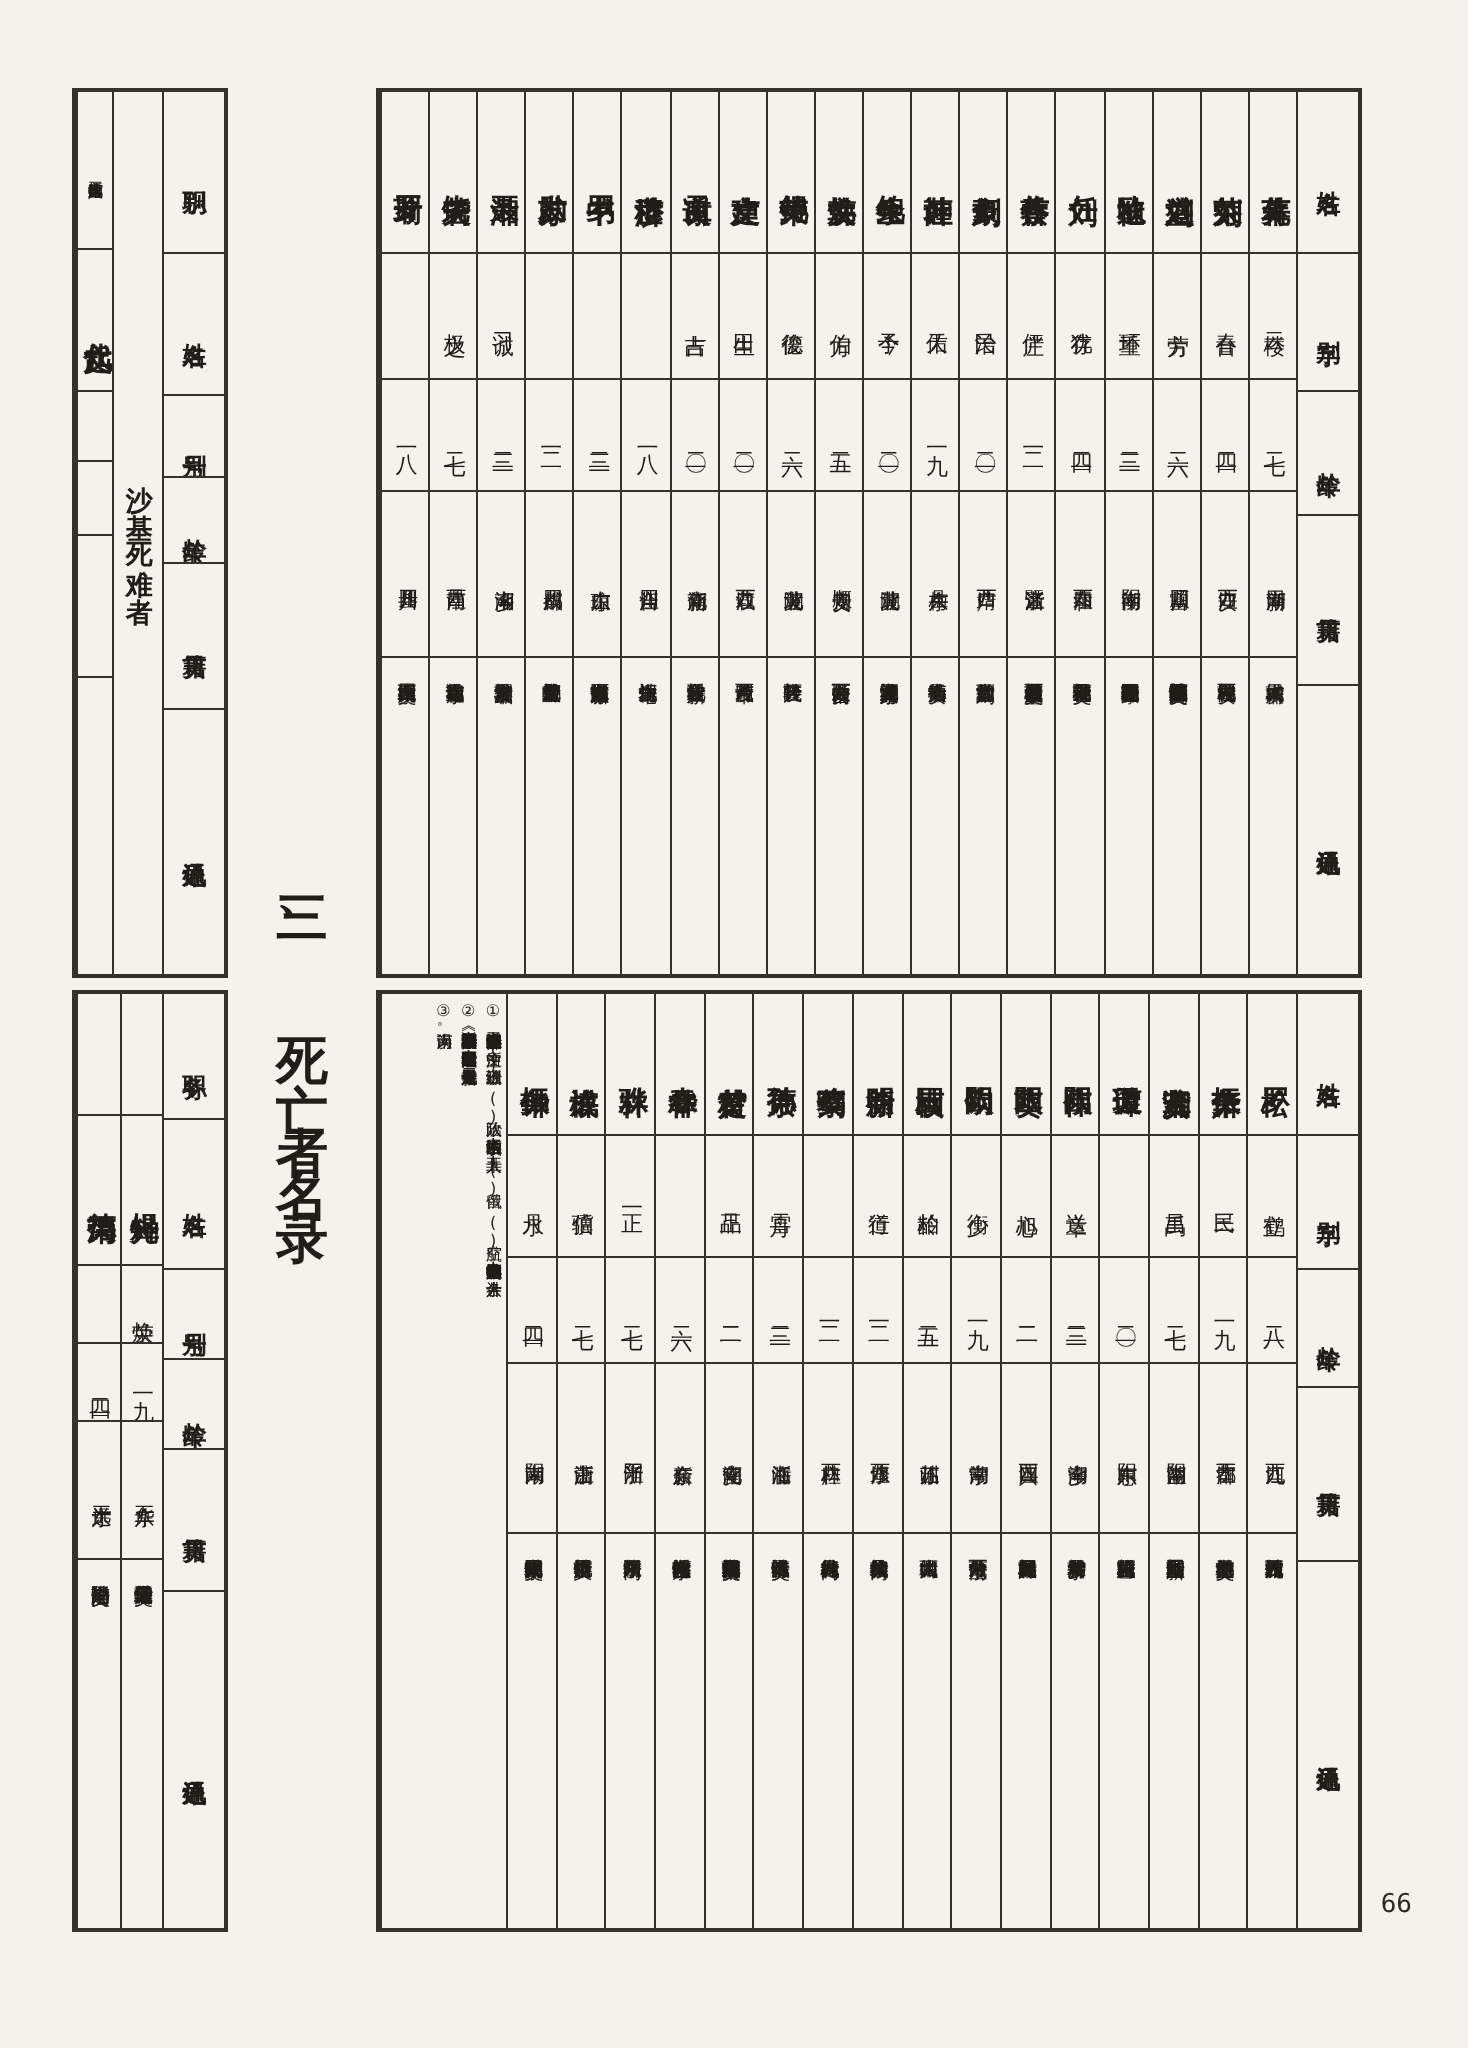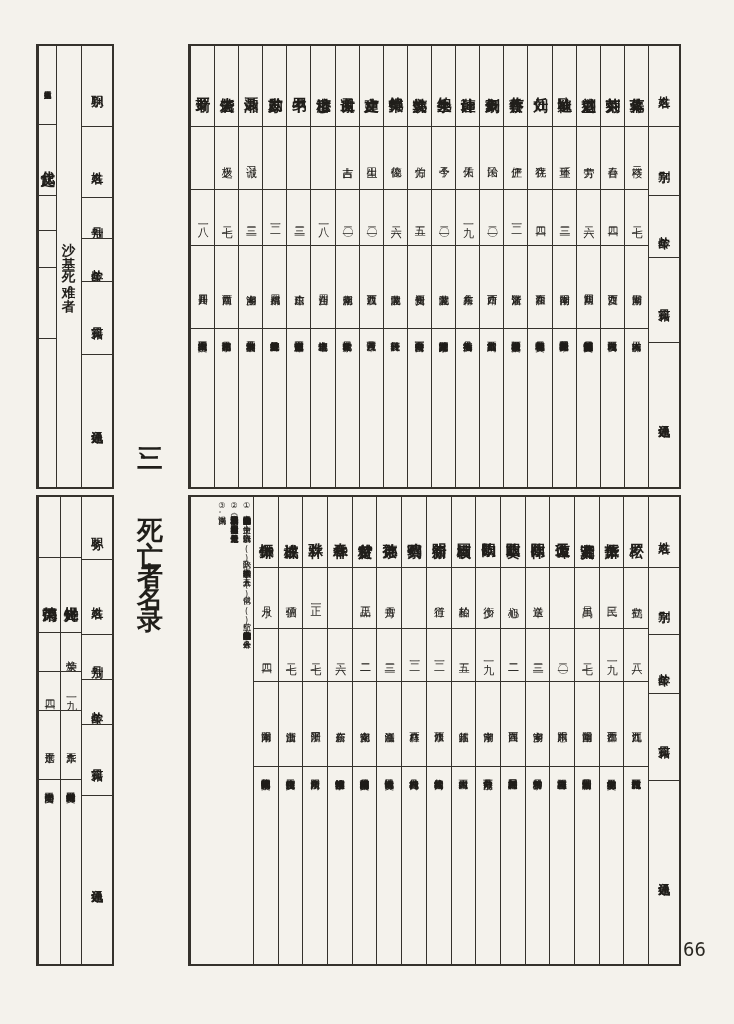--- a/index.html
+++ b/index.html
@@ -39,21 +39,21 @@
   .catcell{ flex:1; font-size:13.5px; font-weight:bold; letter-spacing:14px; justify-content:center; }
 
   .t1{height:74px;flex:none}.t2{height:62px;flex:none}.t3{height:55px;flex:none}.t4{height:78px;flex:none}.tf{flex:1}
   .b1{height:64px;flex:none}.b2{height:60px;flex:none}.b3{height:52px;flex:none}.b4{height:80px;flex:none}.bf{flex:1}
   .l1{height:74px;flex:none}.l2{height:64px;flex:none}.l3{height:34px;flex:none}.l4{height:36px;flex:none}.l5{height:66px;flex:none}.lf{flex:1}
   .m1{height:56px;flex:none}.m2{height:68px;flex:none}.m3{height:38px;flex:none}.m4{height:38px;flex:none}.m5{height:64px;flex:none}.mf{flex:1}
 
   .fncol{ padding:4px 2px; writing-mode:vertical-rl; text-orientation:upright; display:block; }
   .fn{ display:block; font-size:8px; line-height:1.3; margin-left:2px; }
 
-  .pageno{ position:absolute; right:28px; bottom:64px; font-size:19px;
+  .pageno{ position:absolute; right:28px; bottom:64px; font-size:13px;
            font-family:"DejaVu Sans Mono",monospace; color:#2a2822; }
 </style>
 </head>
 <body>
 
 <div class="page">
   <div class="sheet">
 
     <div class="left-strip">
       <div class="tbl top-h" id="ltop">

